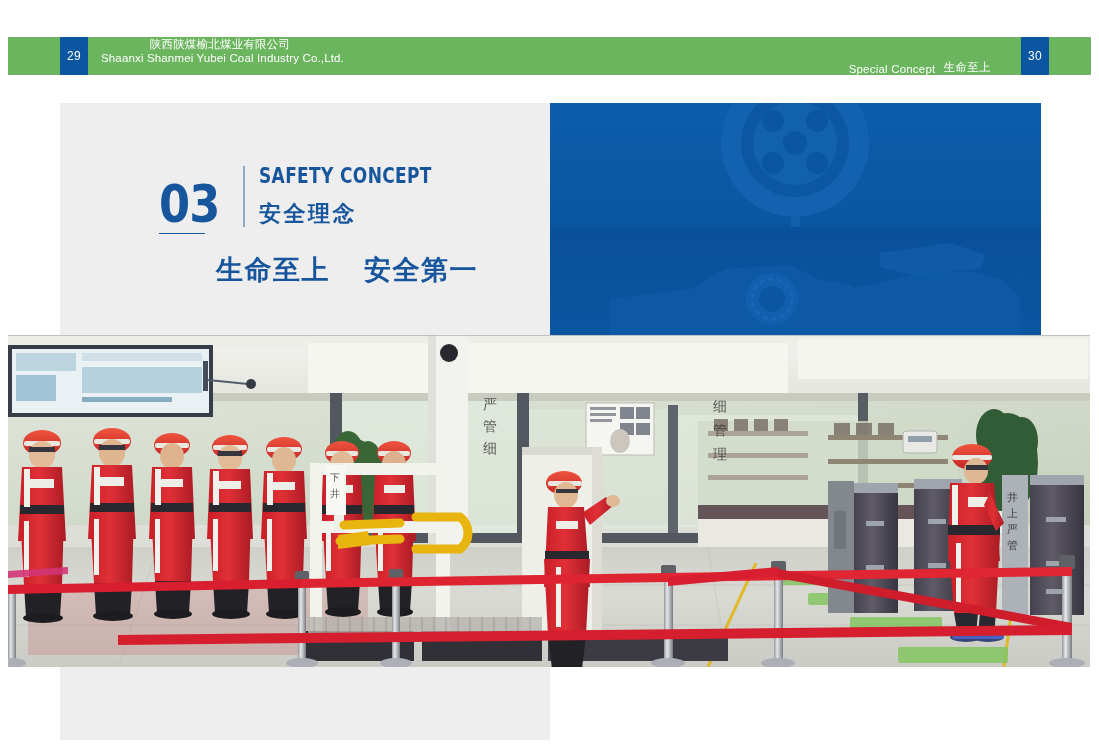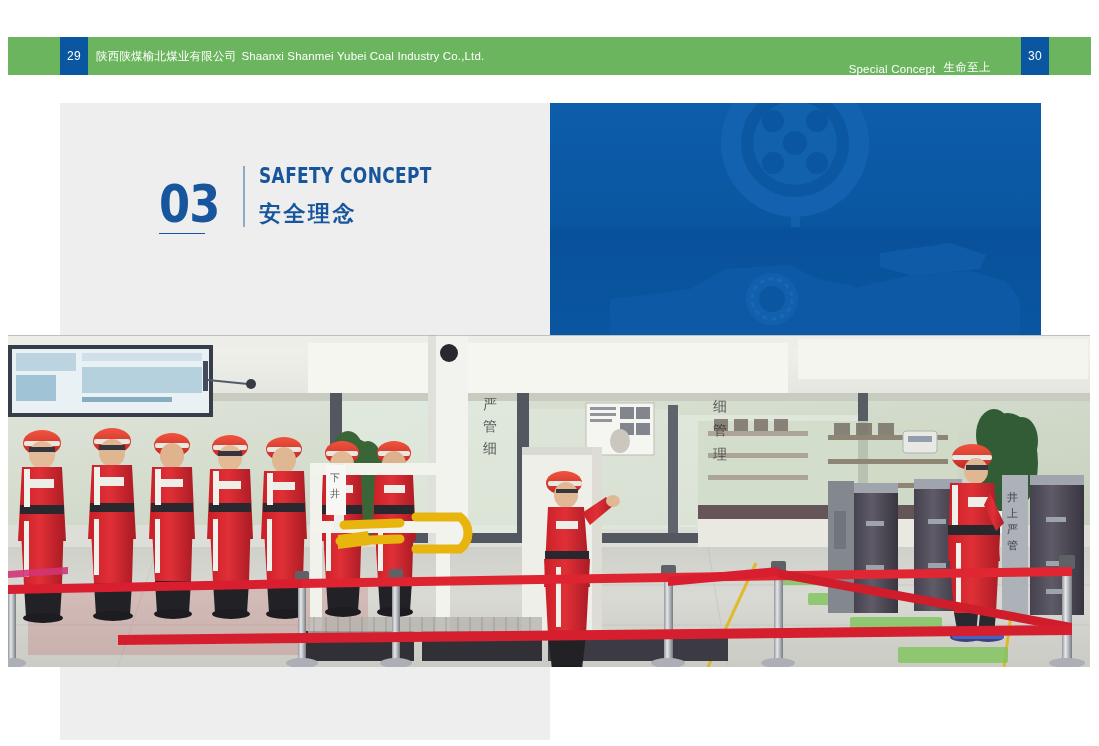--- a/index.html
+++ b/index.html
@@ -35,20 +35,21 @@
   #folio-left{ left:52px; }
   #folio-right{ left:1013px; }
 
   #header-title{
     position:absolute;
     left:88px; top:0; height:38px;
     display:flex; align-items:center;
     color:#ffffff;
     font-size:11.5px;
     white-space:nowrap;
+    flex-direction:column;
   }
   #header-title .cn{ letter-spacing:0.2px; }
   #header-title .en{ margin-left:5px; letter-spacing:0.15px; }
 
   #header-section{
     position:absolute;
     right:100px; top:0; height:38px;
     display:flex; align-items:flex-end;
     color:#ffffff;
     font-size:11.5px;
@@ -190,20 +191,25 @@
     </div>
 
     <div id="section-number-divider"></div>
 
     <div id="title-texts">
       <div id="title-en">SAFETY CONCEPT</div>
       <div id="title-cn">安全理念</div>
     </div>
   </div>
 
+  <div id="slogan">
+    <span>生命至上</span>
+    <span class="gap"></span>
+    <span>安全第一</span>
+  </div>
 
   <div id="blue-panel">
 
     <svg id="blue-watermark" viewBox="0 0 491 232">
       <defs>
         <linearGradient id="bluegrad" x1="0" y1="0" x2="0" y2="1">
           <stop offset="0%" stop-color="#0d5dab"></stop>
           <stop offset="52%" stop-color="#0a56a0"></stop>
           <stop offset="55%" stop-color="#09509a"></stop>
           <stop offset="100%" stop-color="#0a56a0"></stop>

